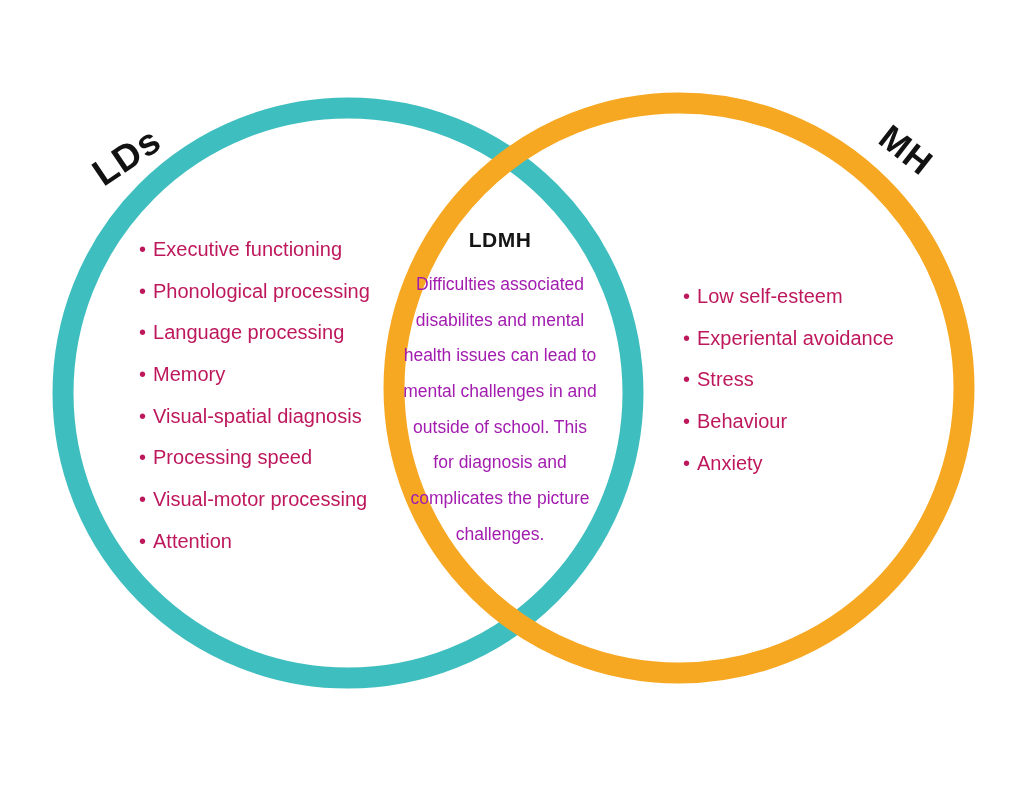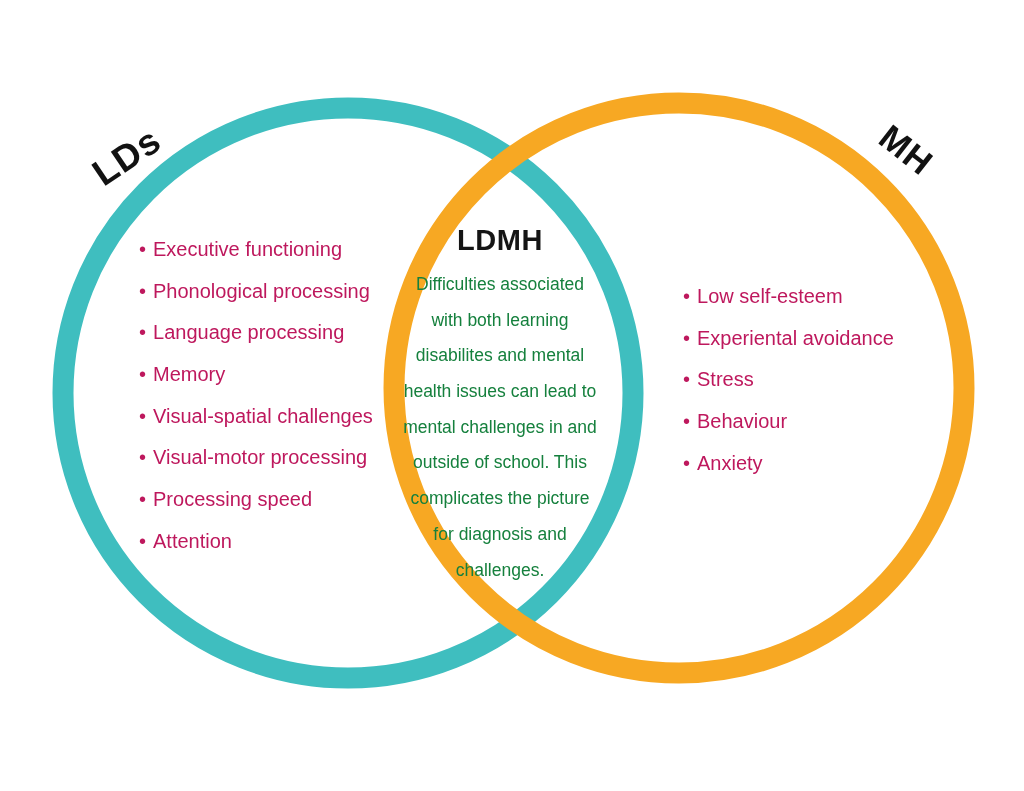--- a/index.html
+++ b/index.html
@@ -57,28 +57,28 @@
   .center-block {
     position: absolute;
     left: 388px;
     width: 224px;
     text-align: center;
   }
   .center-heading {
     top: 221px;
     height: 38px;
     line-height: 38px;
-    font-size: 29px;
+    font-size: 21px;
     font-weight: bold;
     color: #151515;
     letter-spacing: 0.5px;
   }
   .center-paragraph {
     top: 267px;
-    color: #15803d;
+    color: #a21caf;
     font-size: 17.5px;
   }
   .center-paragraph .pline {
     height: 35.7px;
     line-height: 35.7px;
     white-space: nowrap;
   }
 </style>
 </head>
 <body>
@@ -101,27 +101,27 @@
       <div class="li">
       <span class="bullet">•</span><span>Phonological processing</span>
     </div>
       <div class="li">
       <span class="bullet">•</span><span>Language processing</span>
     </div>
       <div class="li">
       <span class="bullet">•</span><span>Memory</span>
     </div>
       <div class="li">
-      <span class="bullet">•</span><span>Visual-spatial challenges</span>
+      <span class="bullet">•</span><span>Visual-spatial diagnosis</span>
+    </div>
+      <div class="li">
+      <span class="bullet">•</span><span>Processing speed</span>
     </div>
       <div class="li">
       <span class="bullet">•</span><span>Visual-motor processing</span>
-    </div>
-      <div class="li">
-      <span class="bullet">•</span><span>Processing speed</span>
     </div>
       <div class="li">
       <span class="bullet">•</span><span>Attention</span>
     </div>
     </div>
 
   <div class="item-list list-right">
       <div class="li">
       <span class="bullet">•</span><span>Low self-esteem</span>
     </div>
@@ -136,23 +136,22 @@
     </div>
       <div class="li">
       <span class="bullet">•</span><span>Anxiety</span>
     </div>
     </div>
 
   <div class="center-block center-heading">LDMH</div>
 
   <div class="center-block center-paragraph">
       <div class="pline">Difficulties associated</div>
-      <div class="pline">with both learning</div>
       <div class="pline">disabilites and mental</div>
       <div class="pline">health issues can lead to</div>
       <div class="pline">mental challenges in and</div>
       <div class="pline">outside of school. This</div>
+      <div class="pline">for diagnosis and</div>
       <div class="pline">complicates the picture</div>
-      <div class="pline">for diagnosis and</div>
       <div class="pline">challenges.</div>
     </div>
 
 </div>
 
 </body></html>

